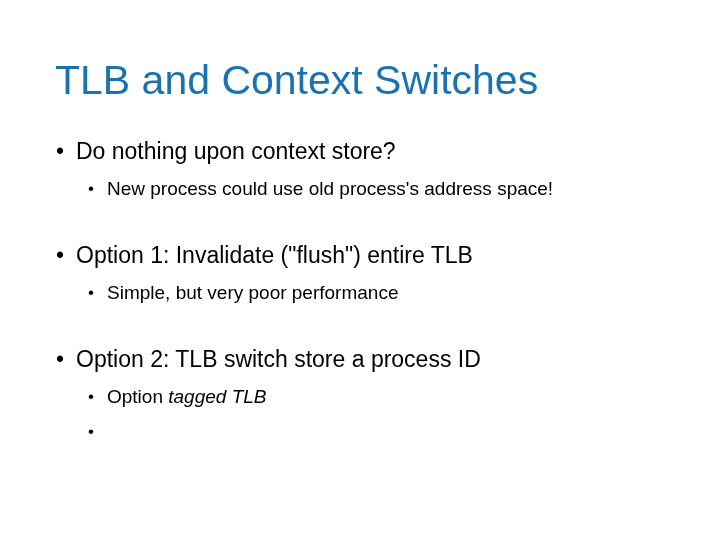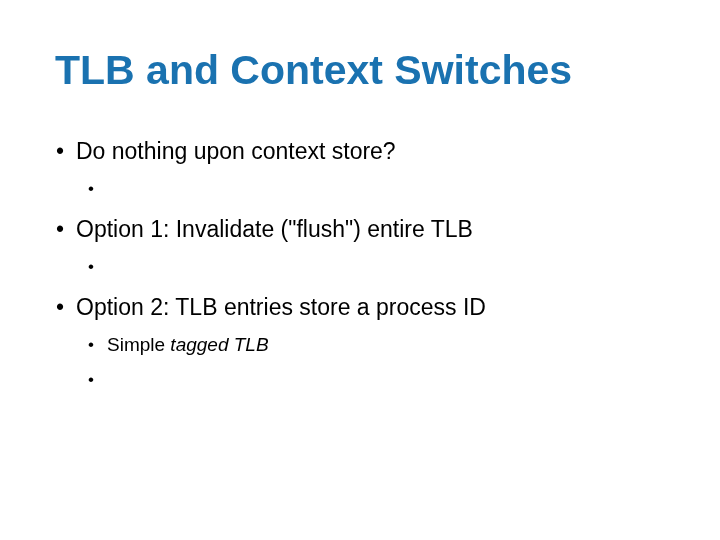--- a/index.html
+++ b/index.html
@@ -18,25 +18,25 @@
     width: 720px;
     height: 540px;
     background: #ffffff;
     overflow: hidden;
   }
 
   
   #slide-title {
     position: absolute;
     left: 55px;
-    top: 47px;
+    top: 57px;
     width: 620px;
     font-size: 41px;
     line-height: 46px;
-    font-weight: 700;
+    font-weight: 400;
     color: #1a72b0;
     letter-spacing: 0px;
     white-space: nowrap;
   }
 
   
   #body-area {
     position: absolute;
     left: 50px;
     top: 136px;
@@ -108,47 +108,49 @@
   <div id="body-area">
 
     <div class="bullet-group">
       <div class="lvl1">
         <span class="dot">•</span>
         <span>Do nothing upon context store?</span>
       </div>
       <div class="lvl1-spacer"></div>
       <div class="lvl2">
         <span class="dot">•</span>
+        <span>New process could use old process's address space!</span>
       </div>
     </div>
 
     <div class="group-gap"></div>
 
     <div class="bullet-group">
       <div class="lvl1">
         <span class="dot">•</span>
         <span>Option 1: Invalidate ("flush") entire TLB</span>
       </div>
       <div class="lvl1-spacer"></div>
       <div class="lvl2">
         <span class="dot">•</span>
+        <span>Simple, but very poor performance</span>
       </div>
     </div>
 
     <div class="group-gap"></div>
 
     <div class="bullet-group">
       <div class="lvl1">
         <span class="dot">•</span>
-        <span>Option 2: TLB entries store a process ID</span>
+        <span>Option 2: TLB switch store a process ID</span>
       </div>
       <div class="lvl1-spacer"></div>
       <div class="lvl2">
         <span class="dot">•</span>
-        <span>Simple </span><em class="emph">tagged TLB</em>
+        <span>Option </span><em class="emph">tagged TLB</em>
       </div>
       <div class="lvl2-spacer"></div>
       <div class="lvl2">
         <span class="dot">•</span>
       </div>
     </div>
 
   </div>
 </div>
 

